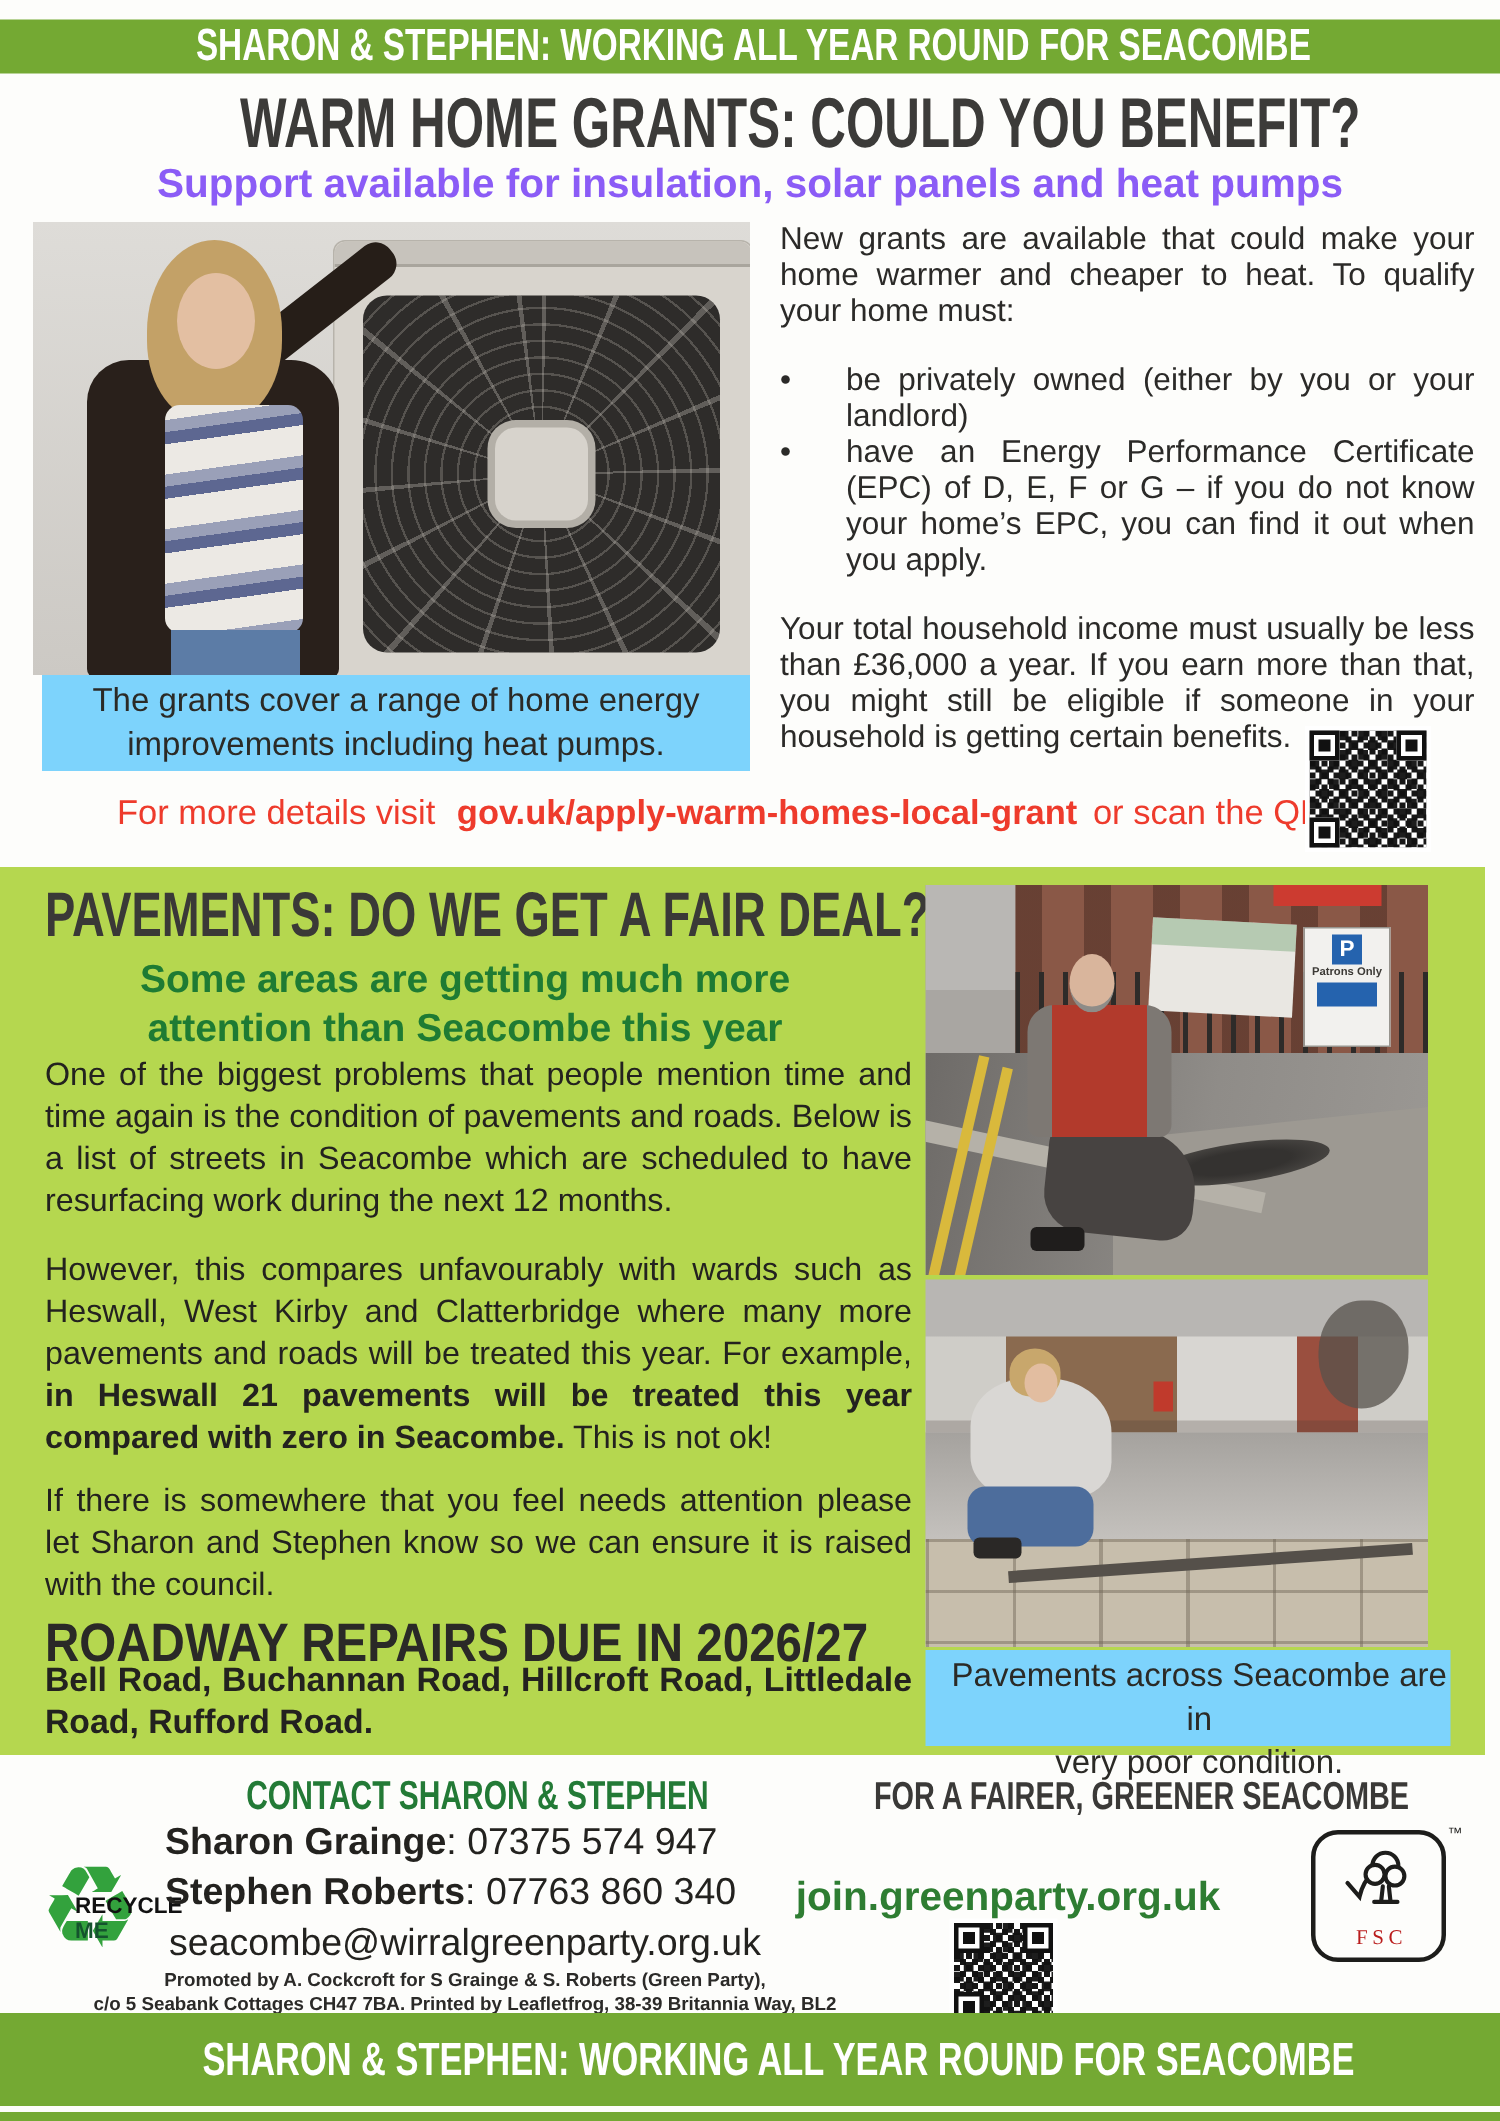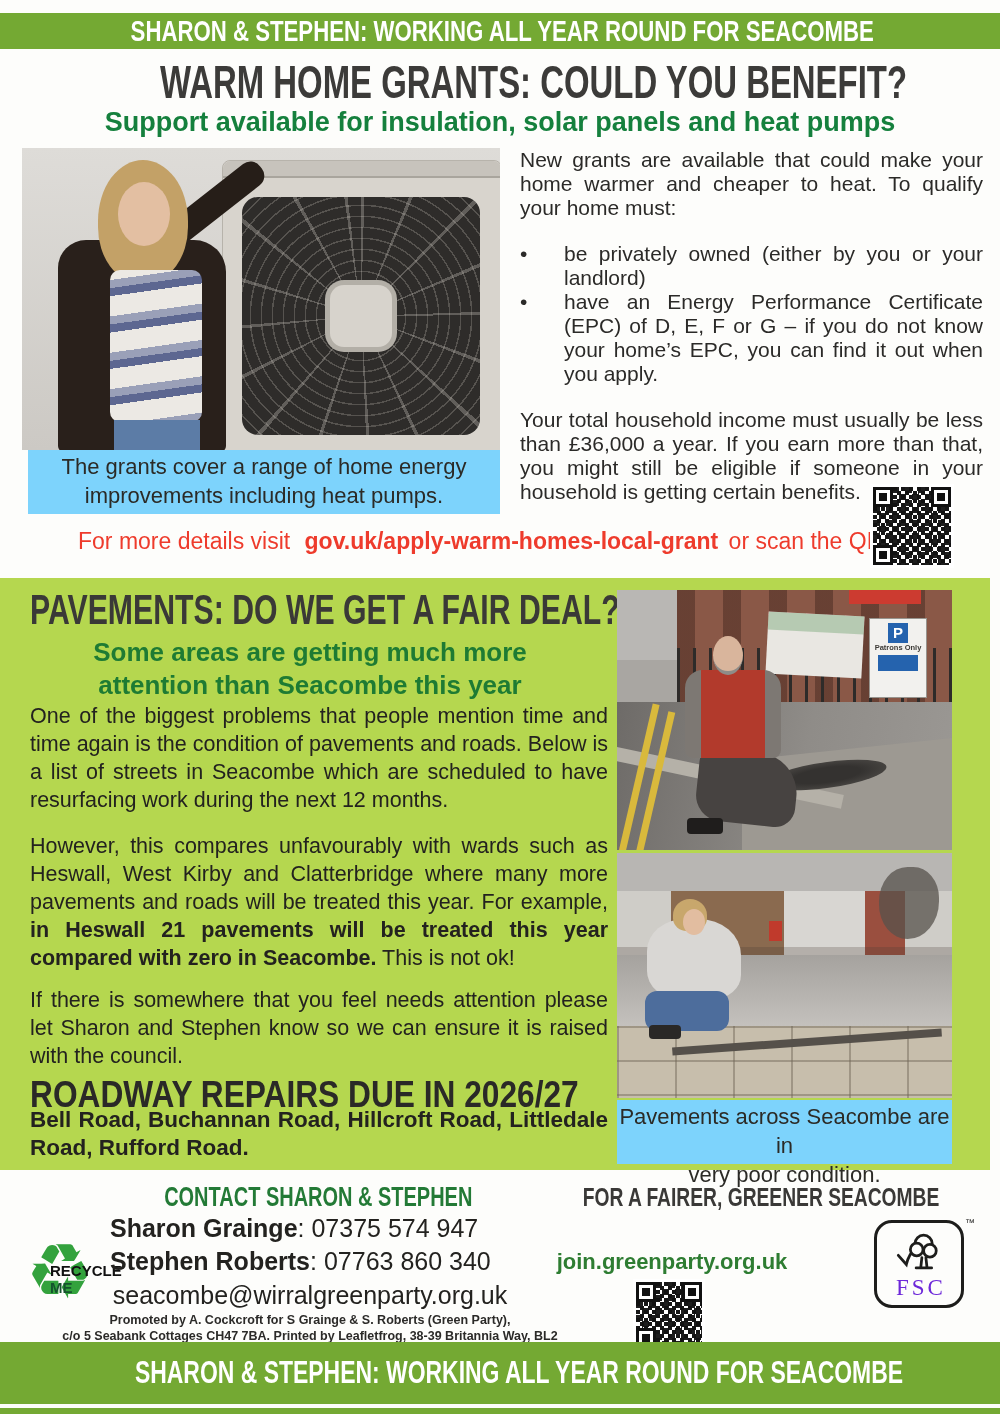--- a/index.html
+++ b/index.html
@@ -11,21 +11,21 @@
   .cond-left{display:inline-block;transform:scaleX(.74);transform-origin:0 50%;white-space:nowrap;}
 
   
   .banner{left:0;right:0;background:#74a933;color:#fff;text-align:center;font-weight:bold;}
   .banner-top{top:13px;height:36px;line-height:36px;font-size:30px;}
   .banner-bottom{top:1342px;height:62px;line-height:62px;font-size:31px;}
   .bottom-line{top:1408px;height:6px;left:0;right:0;background:#74a933;}
 
   
   .main-title{top:54px;left:0;right:0;text-align:center;font-size:47px;font-weight:bold;color:#3c3b39;}
-  .main-sub{top:107px;left:0;right:0;text-align:center;font-size:27px;font-weight:bold;color:#15803d;}
+  .main-sub{top:107px;left:0;right:0;text-align:center;font-size:27px;font-weight:bold;color:#8b5cf6;}
 
   
   .hero-photo{top:148px;left:22px;width:478px;height:302px;background:linear-gradient(180deg,#dedcd8,#ccc9c4);overflow:hidden;}
   .hp-unit{position:absolute;left:200px;top:12px;width:278px;height:290px;background:#d8d4cd;border:1px solid #b7b3ab;border-radius:8px 8px 0 0;}
   .hp-cap{position:absolute;left:0;top:0;right:0;height:15px;background:#c7c3bc;border-bottom:2px solid #a9a59d;border-radius:8px 8px 0 0;}
   .fan{position:absolute;left:19px;top:36px;width:238px;height:238px;border-radius:16px;
        background:repeating-radial-gradient(circle at 50% 50%,#56534f 0 1.5px,#2e2c2a 1.5px 11px);}
   .fan::before{content:"";position:absolute;inset:0;border-radius:16px;
        background:repeating-conic-gradient(from 0deg,rgba(215,210,202,.30) 0deg 1.6deg,transparent 1.6deg 22deg);}
   .fan-hub{position:absolute;left:50%;top:50%;width:62px;height:62px;transform:translate(-50%,-50%);
@@ -33,21 +33,21 @@
   .w1-arm{position:absolute;left:128px;top:44px;width:124px;height:27px;background:#261e18;transform:rotate(-38deg);border-radius:12px;}
   .w1-coat{position:absolute;left:36px;top:92px;width:168px;height:212px;background:#29201b;border-radius:28px 32px 6px 6px;}
   .w1-hair{position:absolute;left:76px;top:12px;width:90px;height:122px;background:#c3a167;border-radius:50% 50% 45% 45%;}
   .w1-face{position:absolute;left:96px;top:34px;width:52px;height:64px;background:#e3bfa2;border-radius:50%;}
   .w1-sweater{position:absolute;left:88px;top:122px;width:92px;height:152px;border-radius:10px;
        background:repeating-linear-gradient(172deg,#ece9e4 0 10px,#9aa0b8 10px 18px,#5d6791 18px 26px,#ece9e4 26px 36px);}
   .w1-jeans{position:absolute;left:92px;top:272px;width:86px;height:30px;background:#5c7ca6;}
 
   .caption{background:#7dd3fc;color:#2b2a26;text-align:center;font-size:22px;line-height:29px;padding-top:2px;}
   .caption1{top:450px;left:28px;width:472px;height:62px;}
-  .caption2{top:1100px;left:617px;width:335px;height:62px;}
+  .caption2{top:1100px;left:617px;width:335px;height:62px;padding-left:15px;}
 
   
   .rcol{top:148px;left:520px;width:463px;font-size:21px;line-height:24px;}
   .rcol p{margin:0 0 22px 0;text-align:justify;}
   .bullet-row{display:flex;margin:0;}
   .bullet-dot{width:44px;flex:none;}
   .bullet-text{flex:1;text-align:justify;}
 
   .redline{top:528px;left:78px;font-size:23px;color:#ee3b2c;white-space:nowrap;}
   .redline .b{margin-left:8px;margin-right:4px;}
@@ -116,30 +116,30 @@
 
   
   .contact-title{top:1182px;left:110px;width:400px;text-align:center;font-size:27px;font-weight:bold;color:#237a36;}
   .contact-line{left:110px;width:400px;text-align:left;font-size:25px;color:#23221f;}
   .cl1{top:1214px;} .cl2{top:1247px;}
   .email{top:1281px;left:110px;width:400px;text-align:center;font-size:25px;color:#23221f;}
   .promoted{left:60px;width:500px;text-align:center;font-size:12.5px;font-weight:bold;color:#2b2a28;}
   .pr1{top:1313px;} .pr2{top:1329px;}
   .fairer{top:1182px;left:520px;width:304px;text-align:center;font-size:26px;font-weight:bold;color:#3a3937;}
   .join{top:1214px;left:520px;width:304px;text-align:center;font-size:25px;font-weight:bold;color:#1e7b33;}
-  .joinurl{top:1249px;left:520px;width:304px;text-align:center;font-size:22px;font-weight:bold;color:#2e7d32;}
+  .joinurl{top:1249px;left:520px;width:304px;text-align:center;font-size:27px;font-weight:bold;color:#2e7d32;}
 
   .recycle{top:1236px;left:26px;width:110px;height:84px;}
   .recycle-glyph{position:absolute;left:0;top:-6px;font-family:"DejaVu Sans",sans-serif;font-size:76px;line-height:84px;color:#33a23d;}
   .recycle-t1{position:absolute;left:24px;top:26px;font-size:15px;font-weight:900;color:#111;}
   .recycle-t2{position:absolute;left:24px;top:43px;font-size:15px;font-weight:900;color:#14532d;}
 
   .fsc{top:1220px;left:874px;width:84px;height:82px;border:3px solid #1d1d1b;border-radius:18px;background:#fdfdfb;}
   .fsc-tm{position:absolute;right:-14px;top:-6px;font-size:10px;color:#1d1d1b;}
-  .fsc-label{position:absolute;left:4px;right:0;bottom:4px;text-align:center;font-family:"Liberation Serif",serif;font-size:23px;letter-spacing:3px;color:#6d28d9;}
+  .fsc-label{position:absolute;left:4px;right:0;bottom:4px;text-align:center;font-family:"Liberation Serif",serif;font-size:14px;letter-spacing:3px;color:#b91c1c;}
   .fsc svg{position:absolute;left:50%;top:7px;transform:translateX(-50%);}
 </style>
 </head>
 <body>
 
 <div class="page">
 
   <div class="abs banner banner-top">
     <span class="cond">SHARON &amp; STEPHEN: WORKING ALL YEAR ROUND FOR SEACOMBE</span>
   </div>

